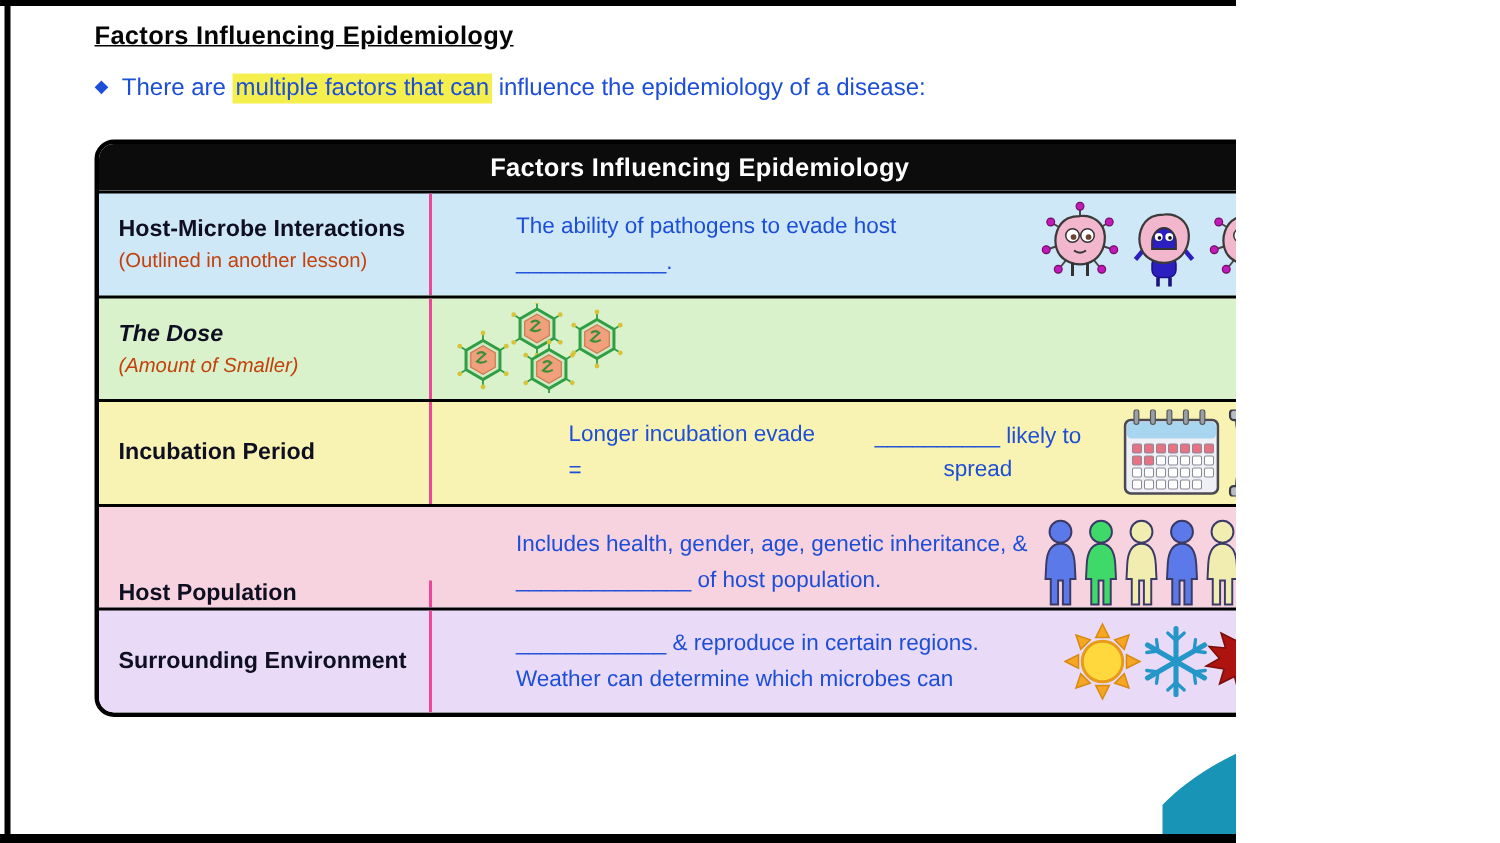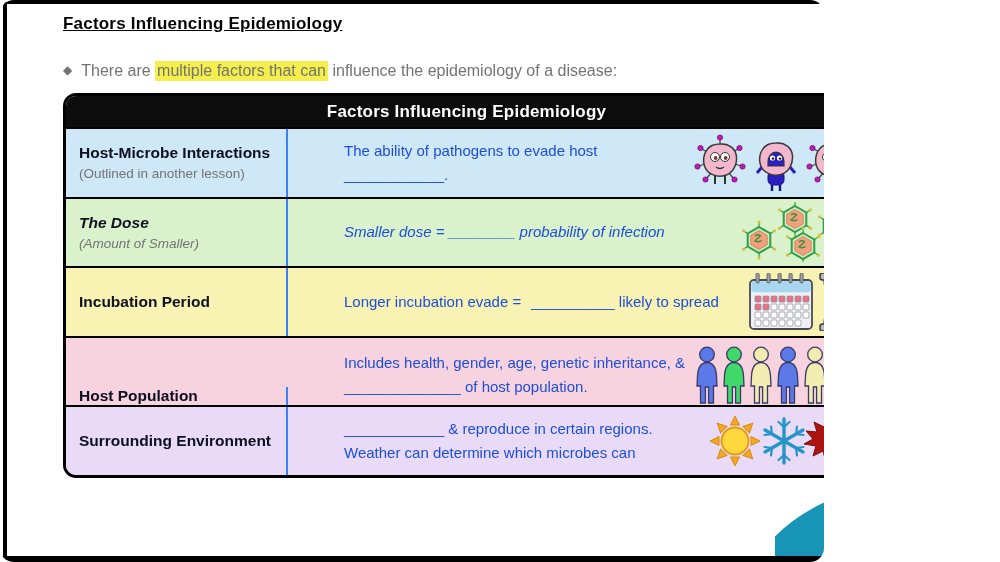--- a/index.html
+++ b/index.html
@@ -1,48 +1,48 @@
 <!DOCTYPE html>
 <html><head>
 <meta charset="utf-8">
 <style>
   html,body{margin:0;padding:0;background:#fff;}
   .slide{position:relative;width:824px;height:562px;background:#ffffff;overflow:hidden;
-         font-family:"Liberation Sans", sans-serif;border-radius:14px;}
+         font-family:"Liberation Sans", sans-serif;}
   
   .frame-top{position:absolute;left:0;top:0;width:1000px;height:4px;background:#000;z-index:60;}
   .frame-left{position:absolute;left:3px;top:0;width:4px;height:562px;background:#000;z-index:60;}
   .frame-bottom{position:absolute;left:0;top:556px;width:1000px;height:6px;background:#000;z-index:60;}
 
   .page-title{position:absolute;left:63px;top:14px;font-size:17px;font-weight:bold;color:#050505;
               text-decoration:underline;letter-spacing:.2px;}
-  .bullet{position:absolute;left:63px;top:62px;font-size:16px;color:#737373;}
+  .bullet{position:absolute;left:63px;top:50px;font-size:16px;color:#1d4ed8;}
   .bullet .marker{font-size:12px;margin-right:9px;vertical-align:2px;}
   .hl{background:#f4ef4c;padding:1px 2px 2px 2px;}
 
   .etable{position:absolute;left:63px;top:93px;width:807px;height:385px;box-sizing:border-box;
           border:3px solid #000;border-radius:13px;overflow:hidden;display:flex;flex-direction:column;
           z-index:10;background:#fff;}
   .thead{flex:0 0 31px;background:#0c0c0c;color:#fff;display:flex;align-items:center;justify-content:center;
          font-size:17px;font-weight:bold;letter-spacing:.2px;}
   .trow{flex:1;display:flex;border-top:2px solid #000;}
-  .cell-l{flex:0 0 222px;box-sizing:border-box;border-right:2px solid #3b82f6;padding:0 10px 0 13px;
+  .cell-l{flex:0 0 222px;box-sizing:border-box;border-right:2px solid #ec4899;padding:0 10px 0 13px;
           display:flex;flex-direction:column;justify-content:center;}
   .cell-r{flex:1;display:flex;align-items:center;box-sizing:border-box;padding:0 8px 0 12px;gap:6px;}
   .row-title{font-size:15.5px;font-weight:bold;color:#0f0f22;}
-  .row-sub{font-size:13.5px;color:#737373;margin-top:4px;}
+  .row-sub{font-size:13.5px;color:#c2410c;margin-top:4px;}
   .row-sub:empty{display:none;}
   .desc{flex:1;font-size:15px;color:#1d4ed8;line-height:1.6;margin-left:44px;}
   .icons{flex:0 0 auto;display:flex;align-items:center;gap:6px;}
   .eq{display:flex;align-items:center;gap:10px;}
   .stack{display:inline-flex;flex-direction:column;text-align:center;line-height:1.45;}
 
   .r-blue{background:#cfe8f7;}
   .r-green{background:#d9f2cc;font-style:italic;}
-  .r-yellow{background:#f8f3b2;}
+  .r-yellow{background:#f8f3b2;gap:35px;}
   .r-pink{background:#f6d3df;align-items:flex-end;}
   .r-purple{background:#e9dbf8;}
 
   .webcam{position:absolute;left:775px;top:357px;width:225px;height:200px;z-index:40;}
 </style>
 </head>
 <body>
 
 <div class="slide">
 
@@ -139,21 +139,20 @@
         </div>
       </div>
     </div>
 
     <div class="trow r-green">
       <div class="cell-l">
         <div class="row-title">The Dose</div>
         <div class="row-sub">(Amount of Smaller)</div>
       </div>
       <div class="cell-r">
-        <div class="desc">Smaller dose = ________ probability of infection</div>
         <div class="icons">
           <svg width="122" height="60" viewBox="0 0 122 60">
             <defs>
               <g id="hexv">
                 <g stroke="#2f9e44" stroke-width="1.2">
                   <line x1="0" y1="-13" x2="0" y2="-17"></line>
                     <line x1="11.3" y1="-6.5" x2="14.5" y2="-8.5"></line>
                   <line x1="11.3" y1="6.5" x2="14.5" y2="8.5"></line>
                     <line x1="0" y1="13" x2="0" y2="17"></line>
                   <line x1="-11.3" y1="6.5" x2="-14.5" y2="8.5"></line>

